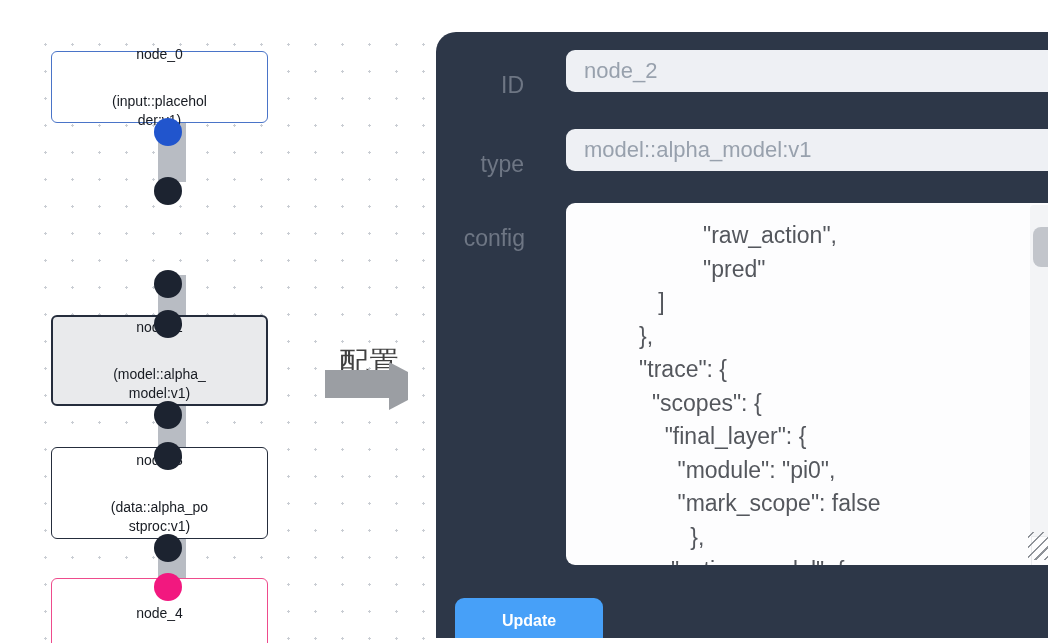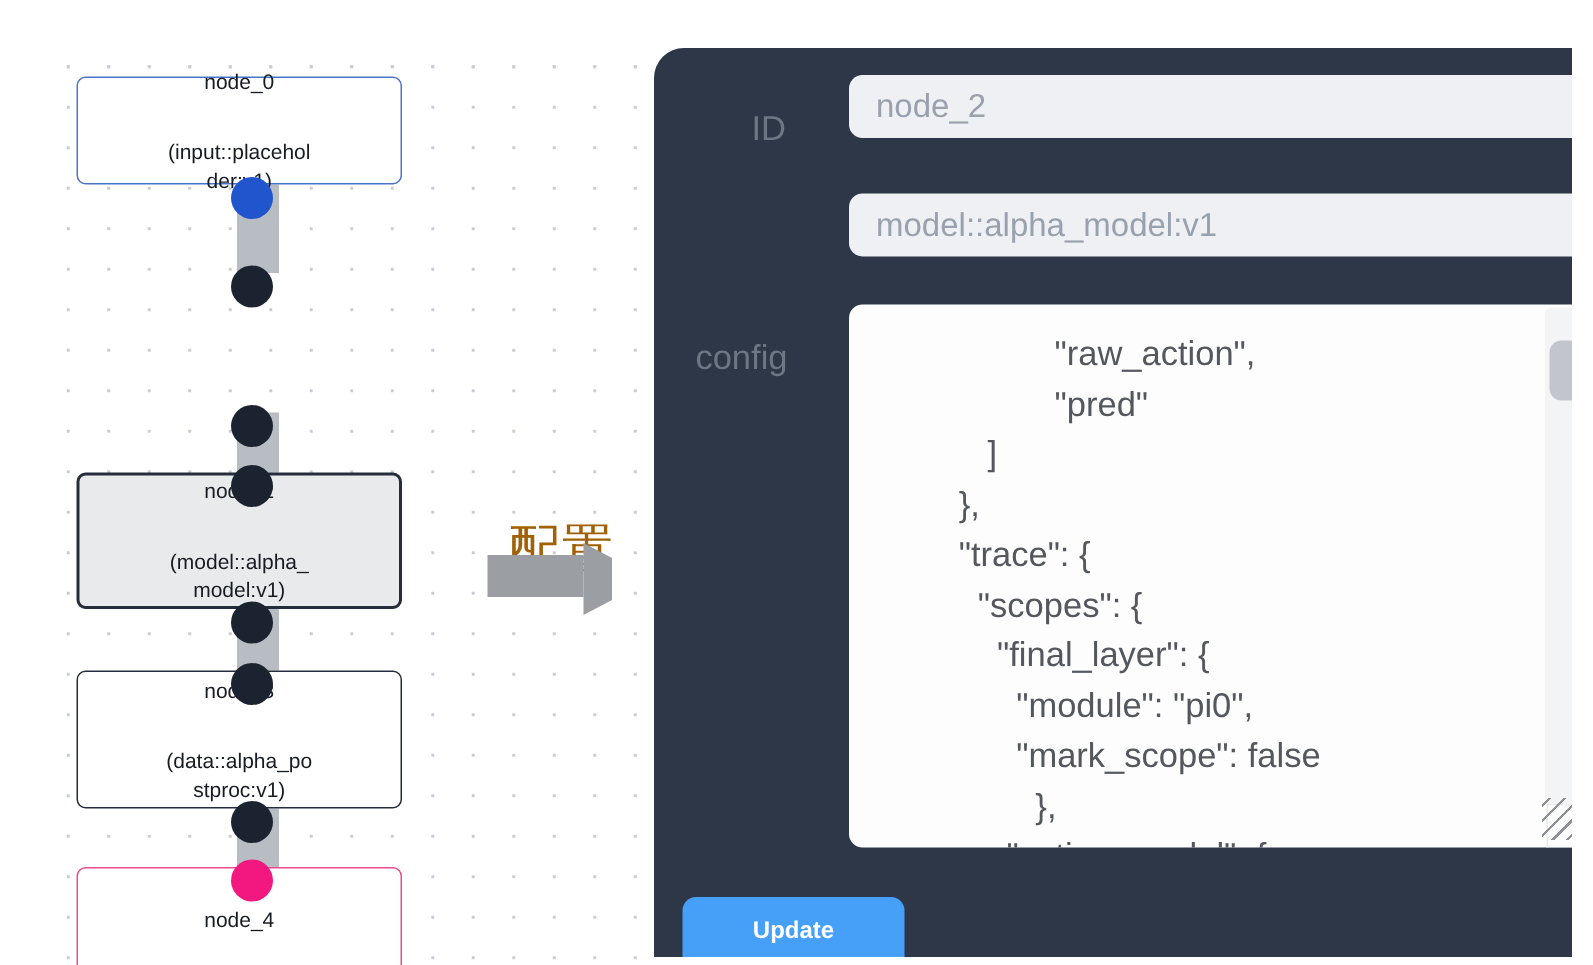--- a/index.html
+++ b/index.html
@@ -64,22 +64,22 @@
     background: #1c2330;
   }
   .port-blue { background: #2155cd; }
   .port-pink { background: #f2187f; }
 
   
   .transition-label {
     position: absolute;
     left: 297px;
     top: 301px;
-    font-size: 35px;
-    color: #a16207;
+    font-size: 30px;
+    color: #404040;
     white-space: nowrap;
   }
   .arrow-shaft {
     position: absolute;
     left: 297px;
     top: 342px;
     width: 64px;
     height: 5px;
     background: #9b9ea3;
   }
@@ -256,20 +256,21 @@
   <div class="port port-pink" style="top:544.5px"></div>
 
   <div class="transition-label">配置</div>
   <div class="arrow-shaft"></div>
   <div class="arrow-head"></div>
 
   <div class="panel">
     <div class="field-label label-id">ID</div>
     <input class="panel-input input-id" type="text" value="node_2" style="">
 
+    <div class="field-label label-type">type</div>
     <input class="panel-input input-type" type="text" value="model::alpha_model:v1" style="">
 
     <div class="field-label label-config">config</div>
     <div class="config-box">
       <pre class="config-text">                  "raw_action",
                   "pred"
            ]
         },
         "trace": {
           "scopes": {

